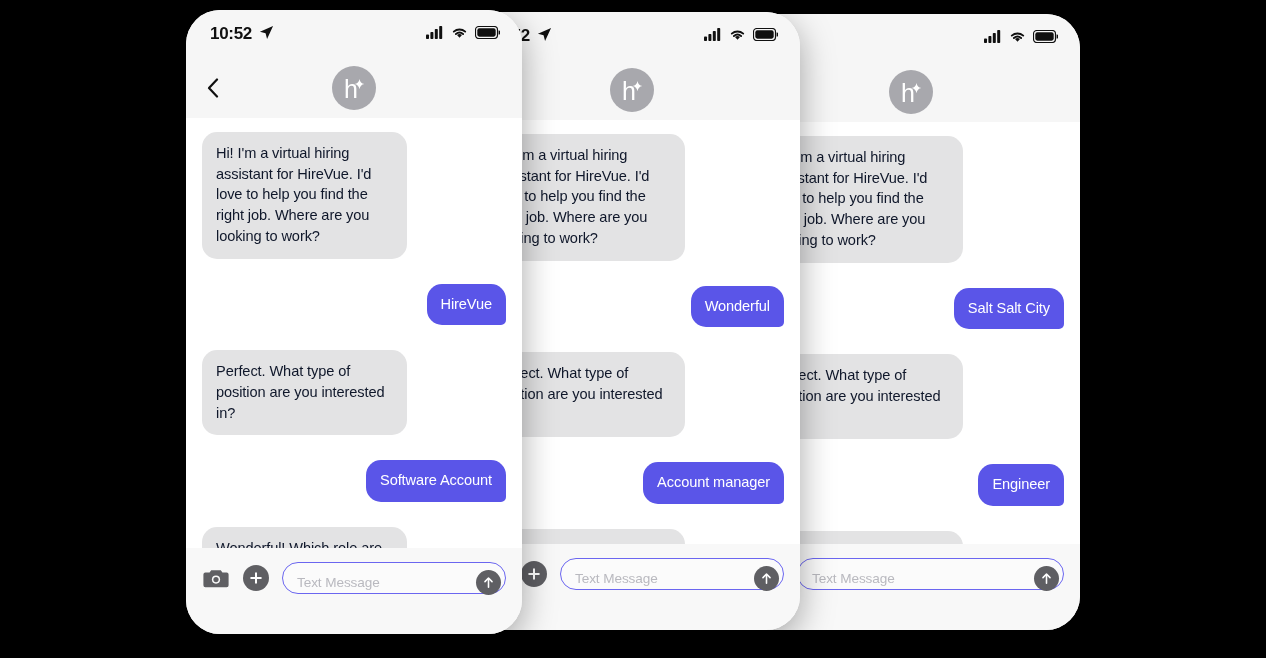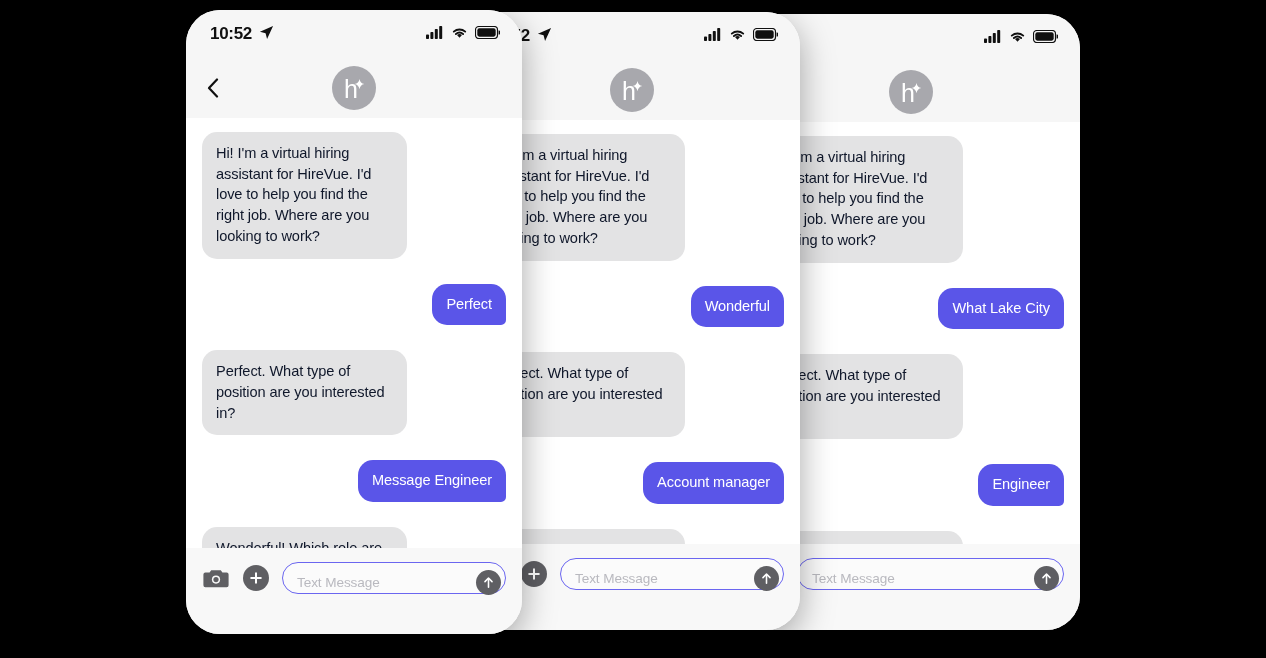--- a/index.html
+++ b/index.html
@@ -263,21 +263,21 @@
         </span>
       </div>
     </div>
 
     <div class="chat clip-pad">
       <div class="row left">
         <div class="bubble bot">Hi! I'm a virtual hiring assistant for HireVue. I'd love to help you find the right job. Where are you looking to work?</div>
       </div>
       <div class="spacer-sm"></div>
       <div class="row right">
-        <div class="bubble user">What Lake City</div>
+        <div class="bubble user">Salt Salt City</div>
       </div>
       <div class="spacer-sm"></div>
       <div class="row left">
         <div class="bubble bot">Perfect. What type of position are you interested in?</div>
       </div>
       <div class="spacer-sm"></div>
       <div class="row right">
         <div class="bubble user">Engineer</div>
       </div>
       <div class="spacer-sm"></div>
@@ -458,29 +458,29 @@
         </span>
       </div>
     </div>
 
     <div class="chat">
       <div class="row left">
         <div class="bubble bot">Hi! I'm a virtual hiring assistant for HireVue. I'd love to help you find the right job. Where are you looking to work?</div>
       </div>
       <div class="spacer-sm"></div>
       <div class="row right">
-        <div class="bubble user">Perfect</div>
+        <div class="bubble user">HireVue</div>
       </div>
       <div class="spacer-sm"></div>
       <div class="row left">
         <div class="bubble bot">Perfect. What type of position are you interested in?</div>
       </div>
       <div class="spacer-sm"></div>
       <div class="row right">
-        <div class="bubble user">Message Engineer</div>
+        <div class="bubble user">Software Account</div>
       </div>
       <div class="spacer-sm"></div>
       <div class="row left">
         <div class="bubble bot">
           <span>Wonderful! Which role are you interested in?</span>
           
         </div>
       </div>
     </div>
 

